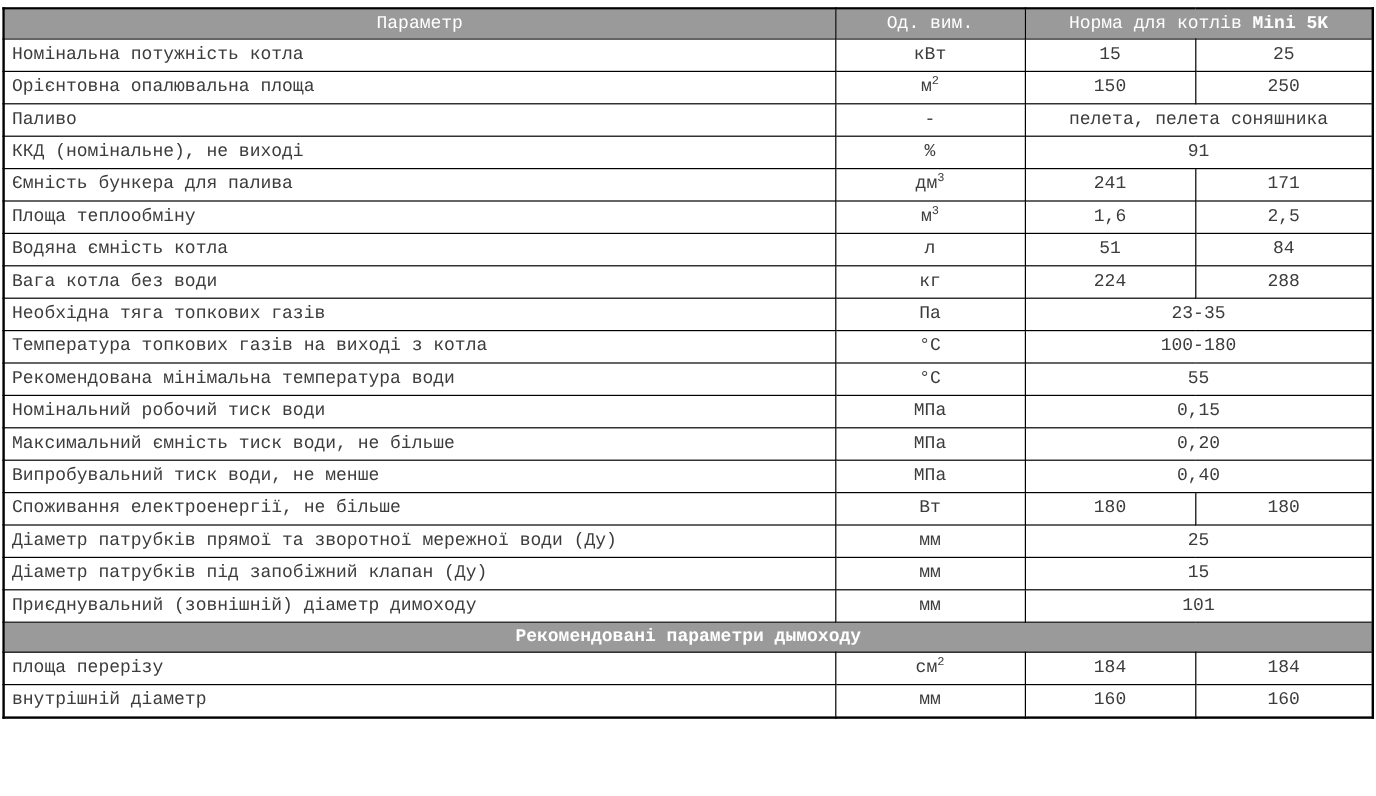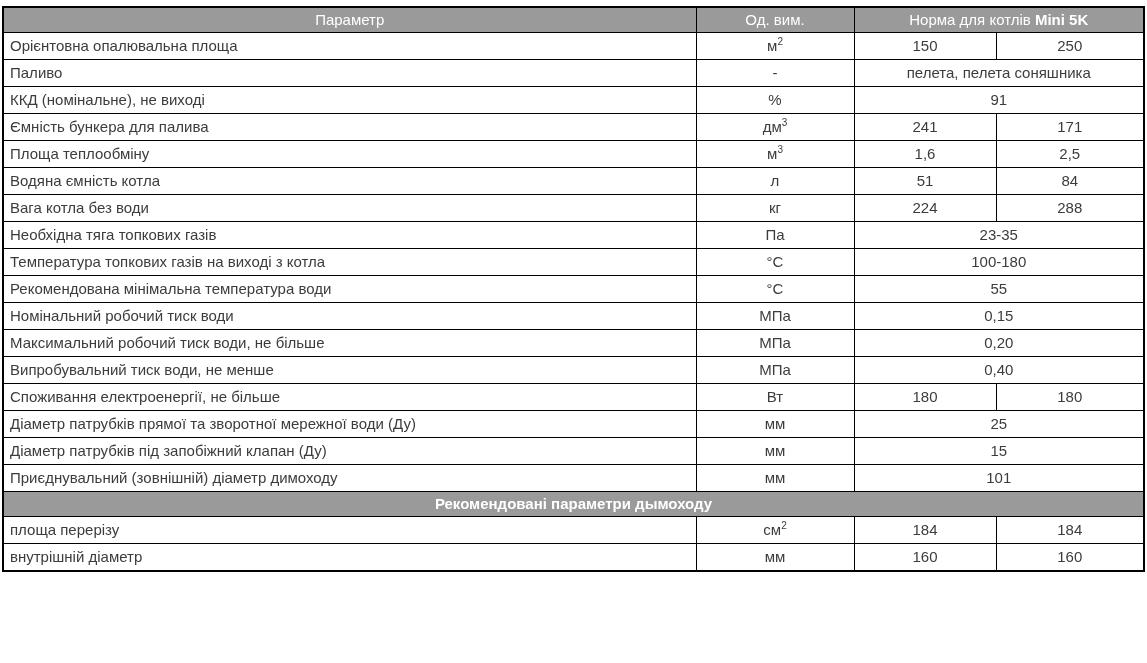--- a/index.html
+++ b/index.html
@@ -7,20 +7,21 @@
     padding: 0;
     background: #ffffff;
     font-family: "Liberation Sans", "DejaVu Sans", sans-serif;
   }
   .page {
     width: 1147px;
     height: 663px;
     position: relative;
     background: #ffffff;
     overflow: hidden;
+    font-family: Liberation Mono, monospace;
   }
   table.spec {
     border-collapse: collapse;
     table-layout: fixed;
     width: 1141px;
     margin: 6px 0 0 2px;
     border: 2px solid #000000;
     font-size: 15px;
     color: #3c3c3c;
   }
@@ -63,20 +64,26 @@
         <col style="width:148px">
     </colgroup>
 
     <tbody>
         <tr class="head">
       <th>Параметр</th>
       <th>Од. вим.</th>
       <th colspan="2"><span>Норма для котлів </span><span class="bold">Mini 5K</span></th>
     </tr>
 
+    <tr>
+      <td class="param">Номінальна потужність котла</td>
+      <td class="unit">кВт</td>
+      <td class="val">15</td>
+      <td class="val">25</td>
+    </tr>
 
     <tr>
       <td class="param">Орієнтовна опалювальна площа</td>
       <td class="unit"><span>м</span><sup>2</sup></td>
       <td class="val">150</td>
       <td class="val">250</td>
     </tr>
 
     <tr>
       <td class="param">Паливо</td>
@@ -137,21 +144,21 @@
     </tr>
 
 
     <tr>
       <td class="param">Номінальний робочий тиск води</td>
       <td class="unit">МПа</td>
       <td class="val" colspan="2">0,15</td>
     </tr>
 
     <tr>
-      <td class="param">Максимальний робочий тиск води, не більше</td>
+      <td class="param">Максимальний ємність тиск води, не більше</td>
       <td class="unit">МПа</td>
       <td class="val" colspan="2">0,20</td>
     </tr>
 
     <tr>
       <td class="param">Випробувальний тиск води, не менше</td>
       <td class="unit">МПа</td>
       <td class="val" colspan="2">0,40</td>
     </tr>
 

